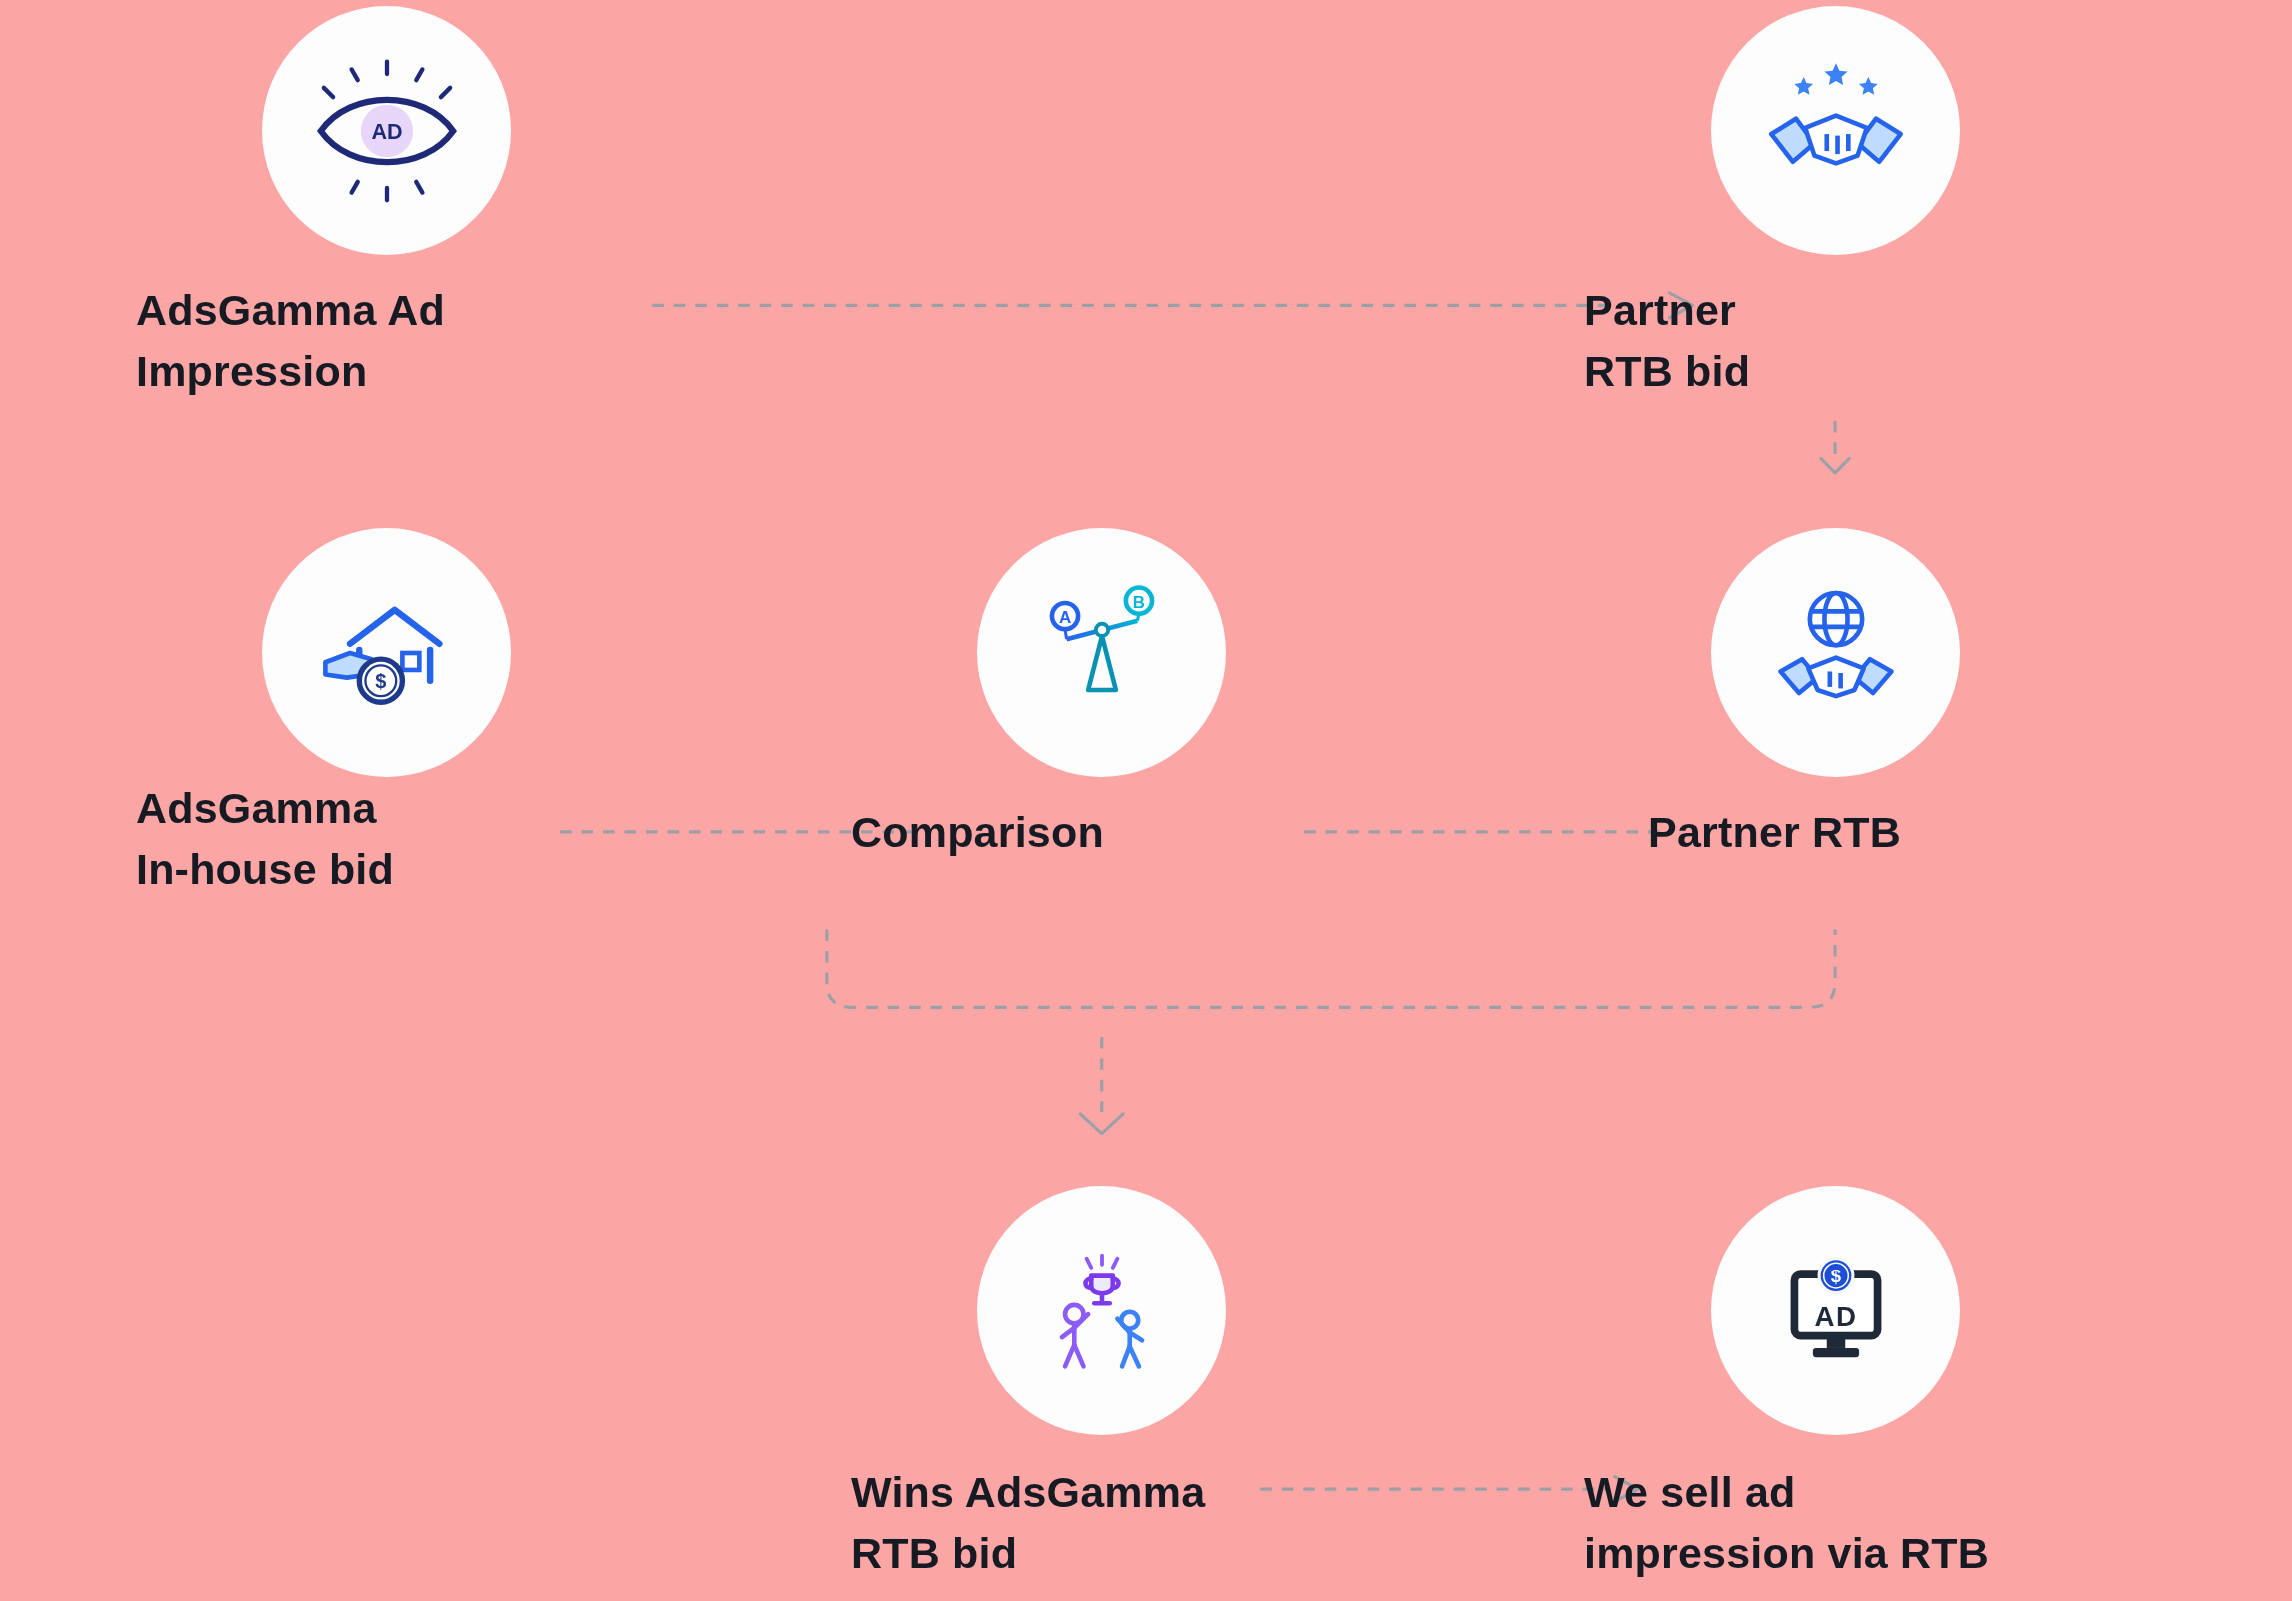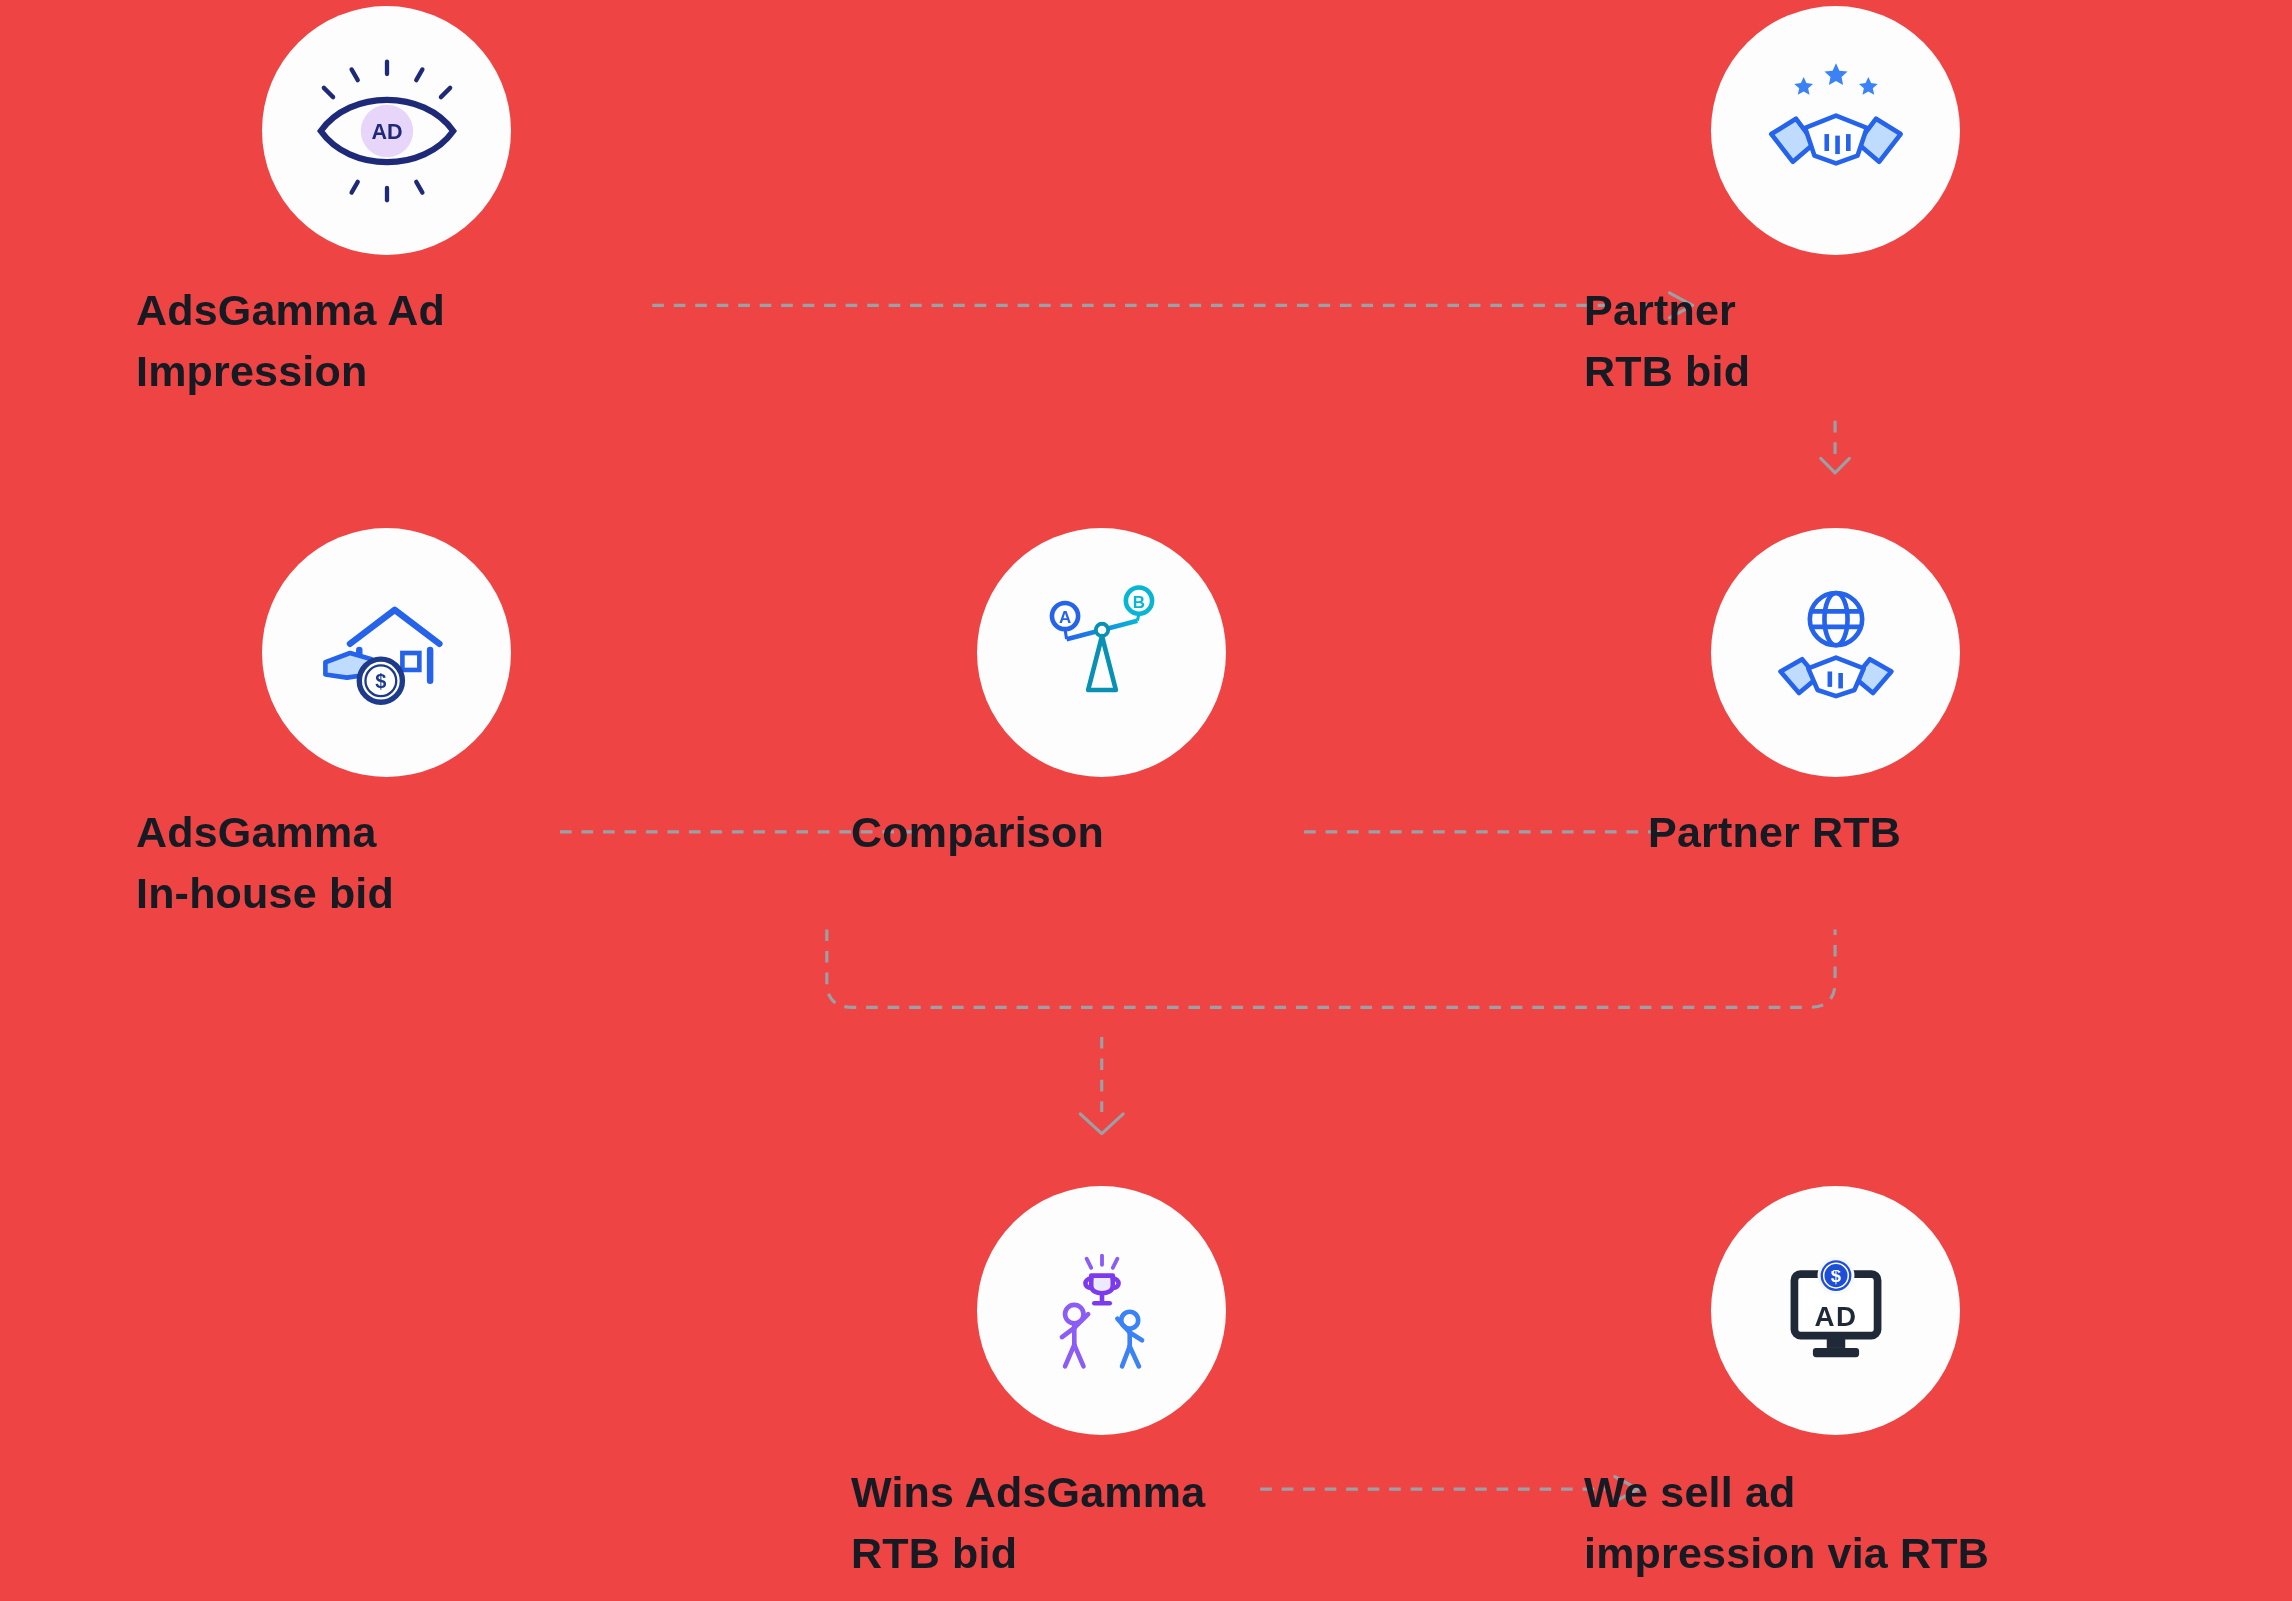--- a/index.html
+++ b/index.html
@@ -1,36 +1,36 @@
 <!DOCTYPE html>
 <html style="font-size:14.3px"><head>
 <meta charset="utf-8">
 <style>
   * { margin:0; padding:0; box-sizing:border-box; }
   html,body { background:#f7f8fa; }
   body { font-family:"Liberation Sans", sans-serif; }
-  #canvas { position:relative; width:2293px; height:1601px; background:#ef4444; overflow:hidden; }
+  #canvas { position:relative; width:2293px; height:1601px; background:#fca5a5; overflow:hidden; }
   .connectors { position:absolute; left:0; top:0; width:2293px; height:1601px; pointer-events:none; }
   .conn { stroke:#9aa0a6; stroke-width:3.5; fill:none; stroke-dasharray:13 11; }
   .head { stroke:#9aa0a6; stroke-width:3.5; fill:none; stroke-linecap:round; stroke-linejoin:round; }
   .circle { position:absolute; width:249px; height:249px; border-radius:50%; background:#fdfdfd; display:flex; align-items:center; justify-content:center; }
   .icon-svg { width:154px; height:154px; }
   .label { position:absolute; width:502px; text-align:left; font-size:43px; font-weight:700; color:#161a23; line-height:61px; letter-spacing:0.2px; }
   .icon-text { text-anchor:middle; font-weight:bold; font-family:"Liberation Sans", sans-serif; }
   
   .c-impression { left:262px; top:6.3px; }
   .c-partner-bid { left:1711px; top:6.3px; }
   .c-inhouse { left:262px; top:528px; }
   .c-comparison { left:977px; top:528px; }
   .c-partner-rtb { left:1711px; top:528px; }
   .c-wins { left:977px; top:1186px; }
   .c-sell { left:1711px; top:1186px; }
   .l-impression { left:136px; top:280px; }
   .l-partner-bid { left:1584px; top:280px; }
-  .l-inhouse { left:136px; top:802px; }
+  .l-inhouse { left:136px; top:778px; }
   .l-comparison { left:851px; top:802px; }
   .l-partner-rtb { left:1648px; top:802px; }
   .l-wins { left:851px; top:1462px; }
   .l-sell { left:1584px; top:1462px; }
 </style>
 </head>
 <body>
 
 <div id="canvas">
 

